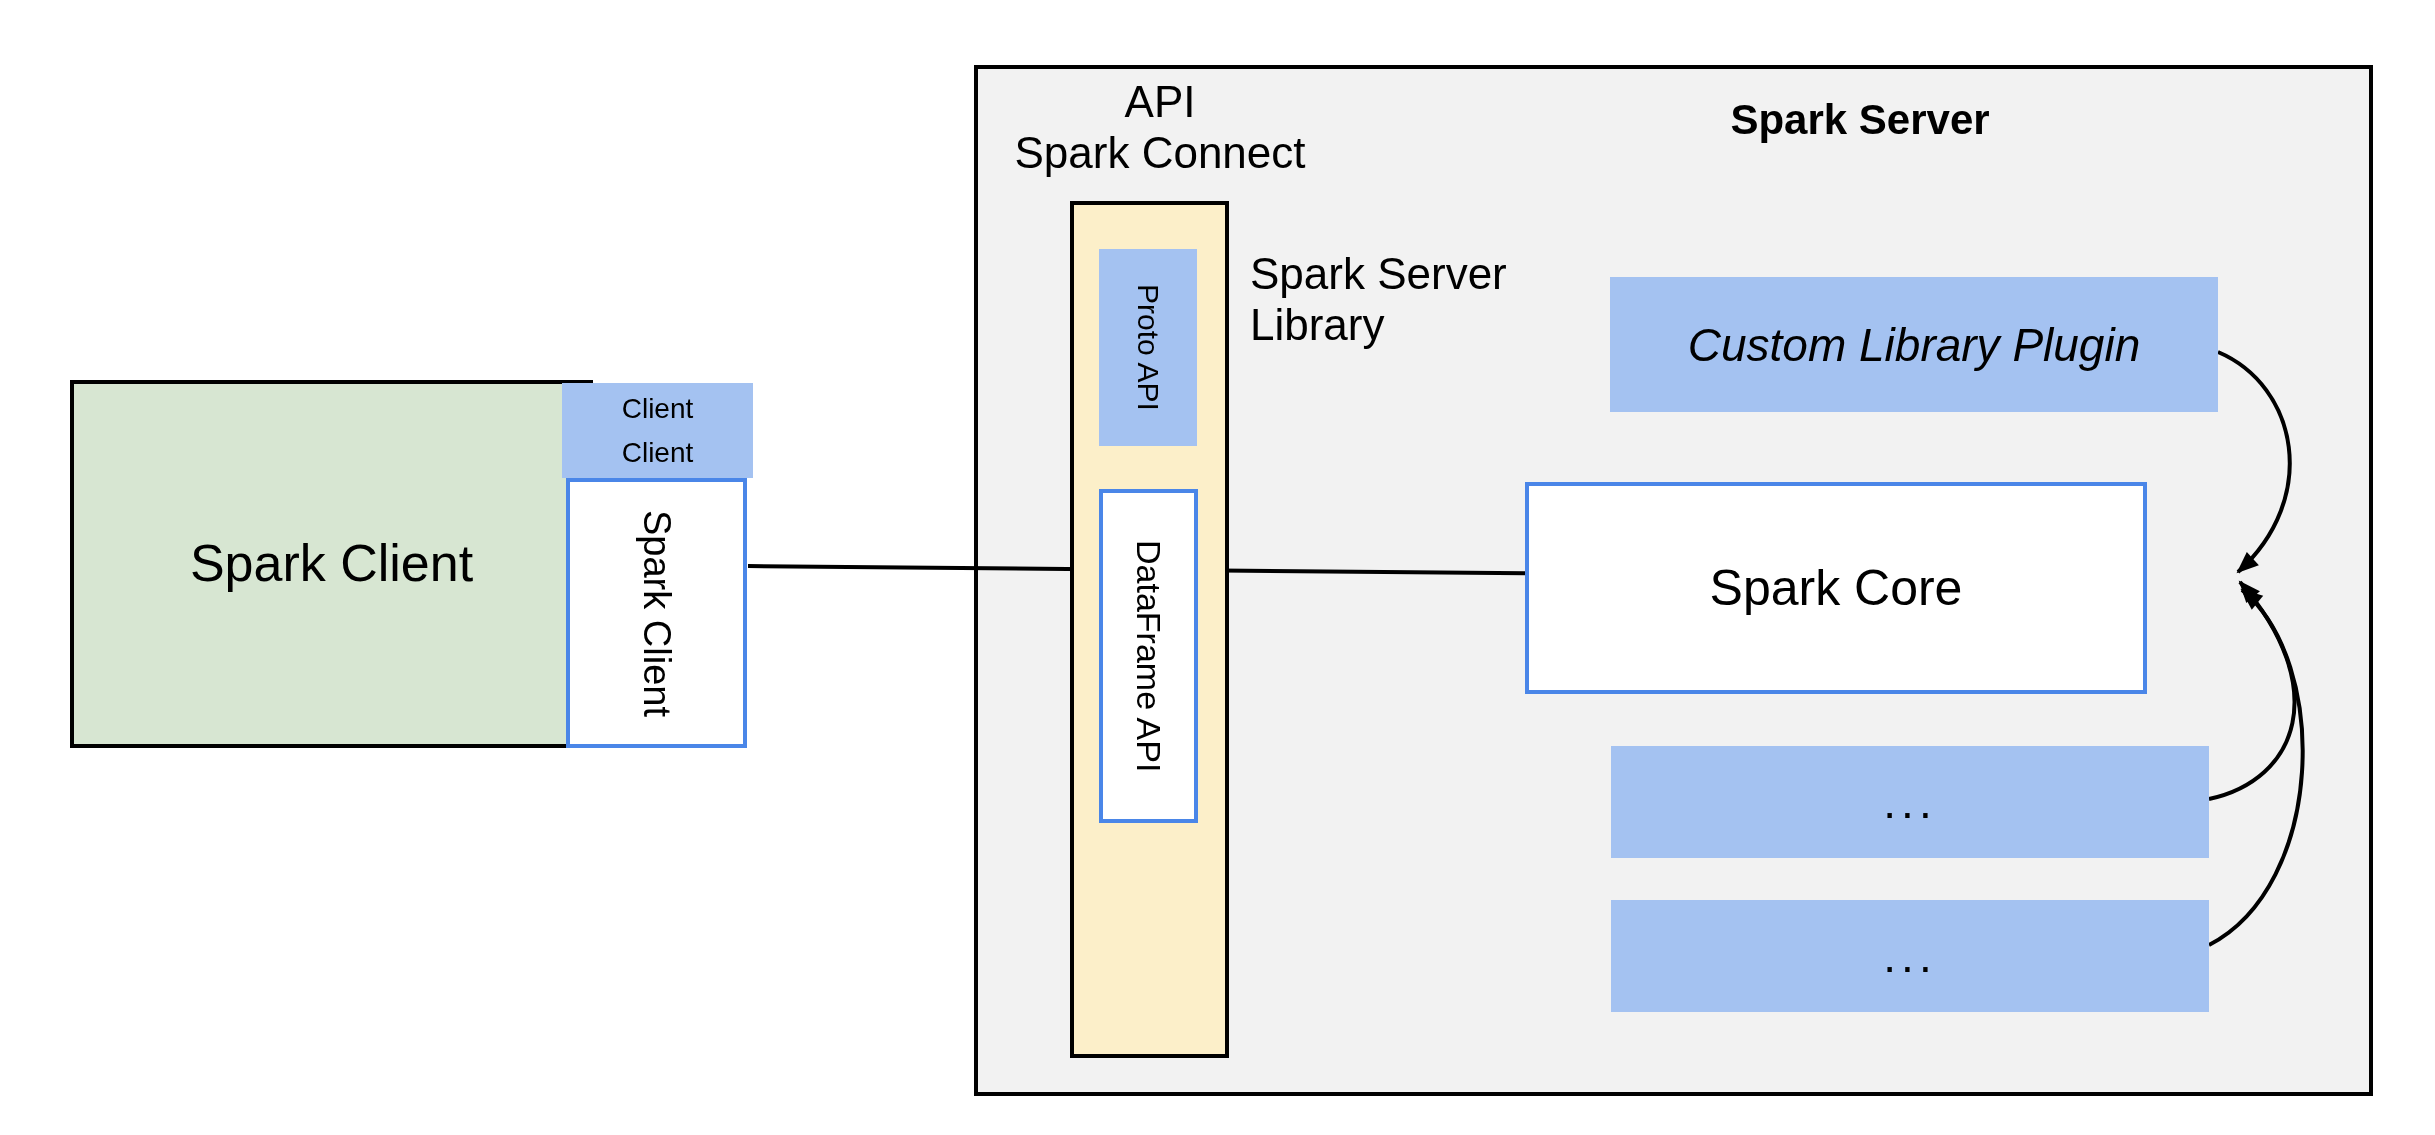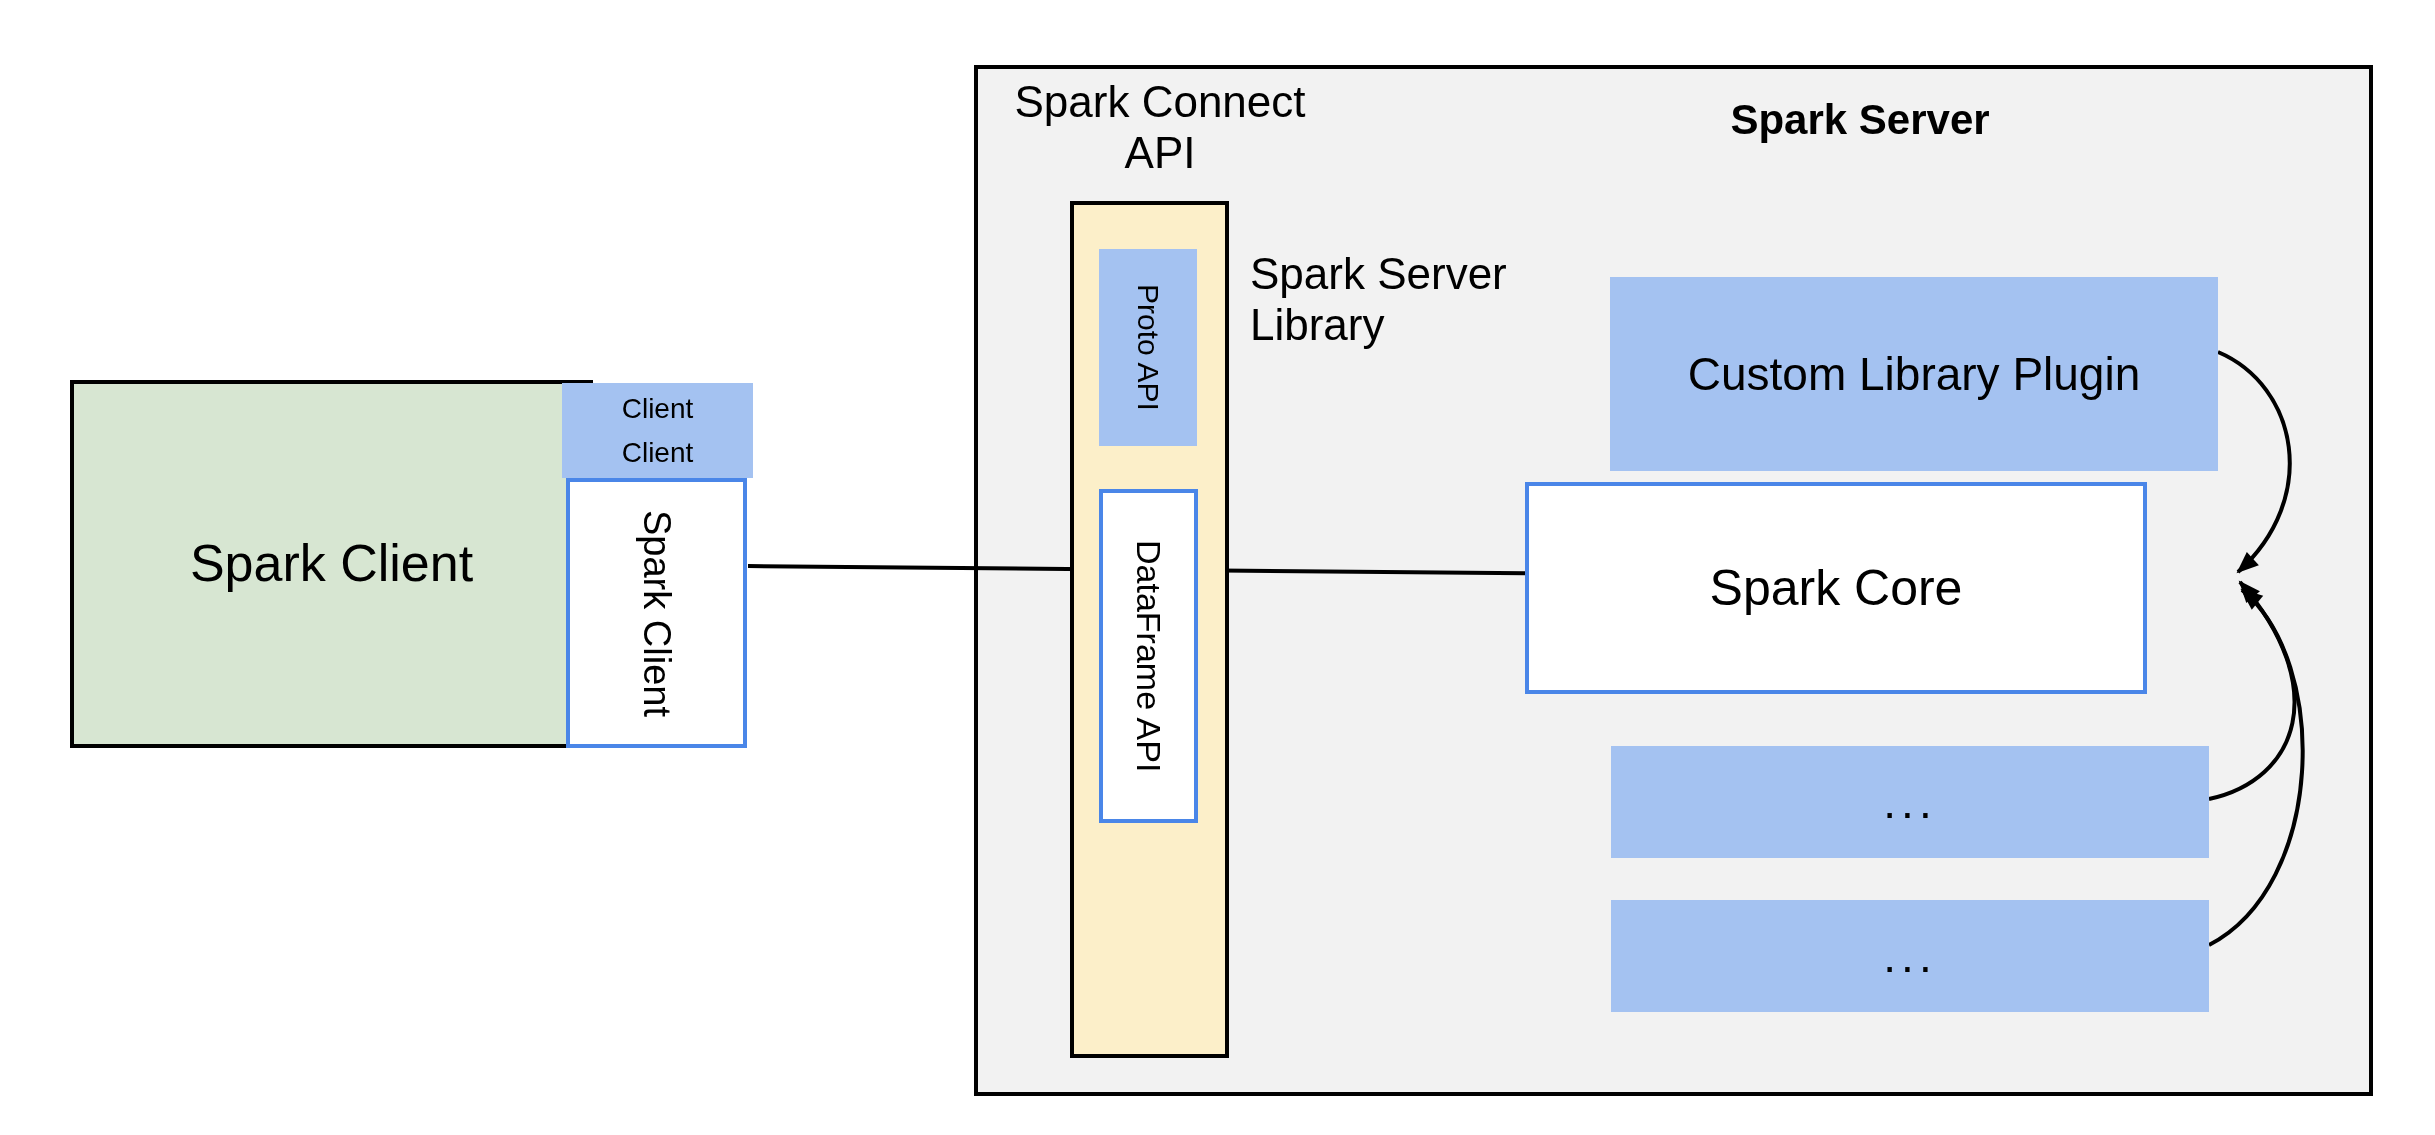--- a/index.html
+++ b/index.html
@@ -35,21 +35,21 @@
   .yellow-box{left:1070px;top:201px;width:159px;height:857px;background:var(--yellow-fill);border:4px solid var(--stroke);}
   .proto-box{left:1099px;top:249px;width:98px;height:197px;background:var(--box-blue);}
   .df-box{left:1099px;top:489px;width:99px;height:334px;background:#fff;border:4px solid var(--box-blue-border);}
 
   
   .connect-label{left:1005px;top:76px;width:310px;text-align:center;font-size:44px;line-height:1.16;}
   .server-library-label{left:1250px;top:248px;font-size:44px;line-height:1.16;text-align:left;}
   .server-title{left:1630px;top:96px;width:460px;text-align:center;font-size:42px;font-weight:bold;}
 
   
-  .plugin-box{left:1610px;top:277px;width:608px;height:194px;background:var(--box-blue);font-size:46px;}
+  .plugin-box{left:1610px;top:277px;width:608px;height:135px;background:var(--box-blue);font-size:46px;font-style:italic;}
   .core-box{left:1525px;top:482px;width:622px;height:212px;background:#fff;border:4px solid var(--box-blue-border);font-size:50px;}
   .mod-box{left:1611px;width:598px;height:112px;background:var(--box-blue);font-size:46px;letter-spacing:5px;}
   .mod1{top:746px;}
   .mod2{top:900px;}
 
   
   .vtext{writing-mode:vertical-rl;text-orientation:mixed;}
   .v-client{font-size:38px;}
   .v-proto{font-size:30px;}
   .v-df{font-size:34px;}
@@ -89,22 +89,22 @@
       <div>Client</div>
       <div>Client</div>
     </div>
   </div>
 
   <div class="abs client-white flexc z3">
     <div class="vtext v-client">Spark Client</div>
   </div>
 
   <div class="abs connect-label z4">
+    <div>API</div>
     <div>Spark Connect</div>
-    <div>API</div>
   </div>
 
   <div class="abs yellow-box z3"></div>
 
   <div class="abs proto-box flexc z4">
     <div class="vtext v-proto">Proto API</div>
   </div>
 
   <div class="abs df-box flexc z4">
     <div class="vtext v-df">DataFrame API</div>

